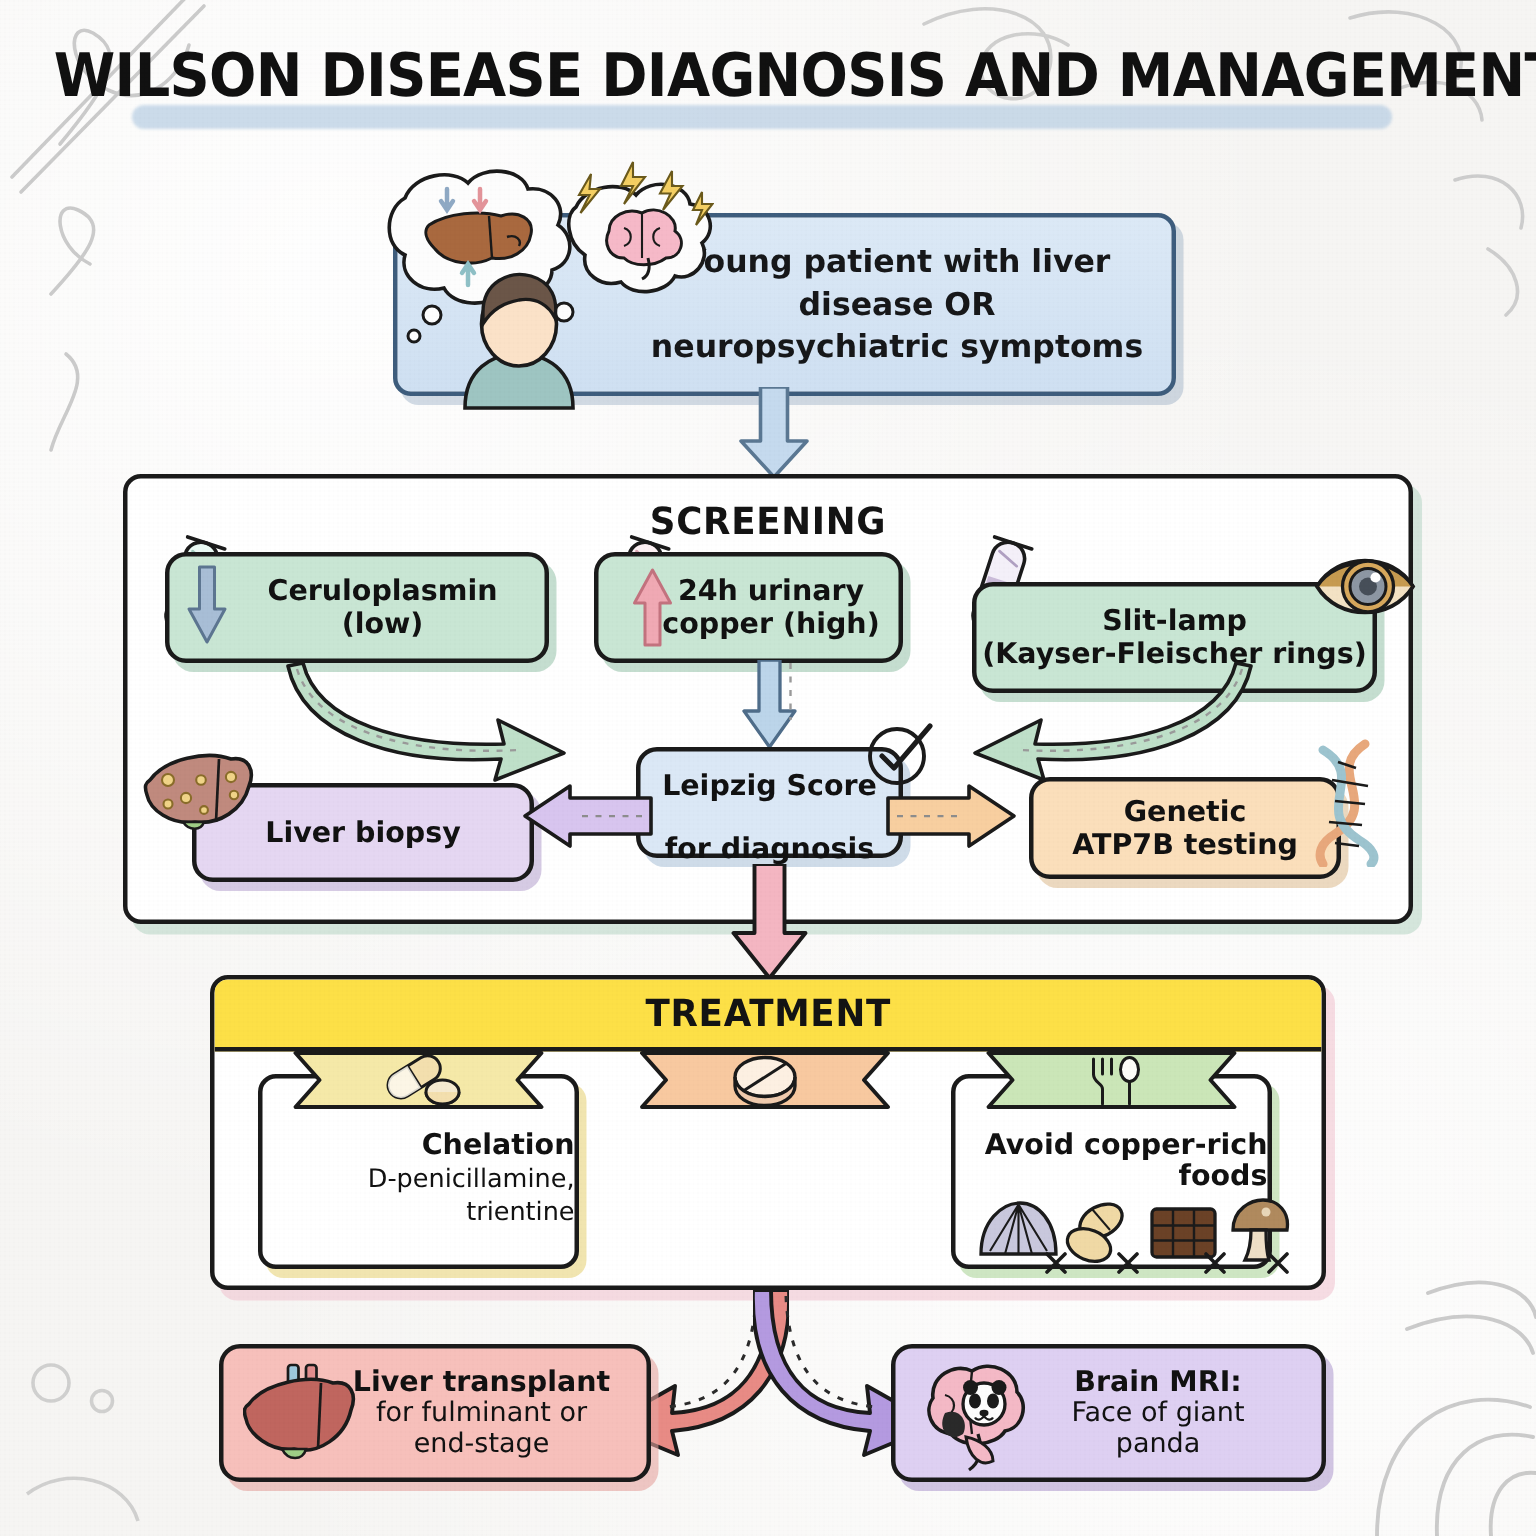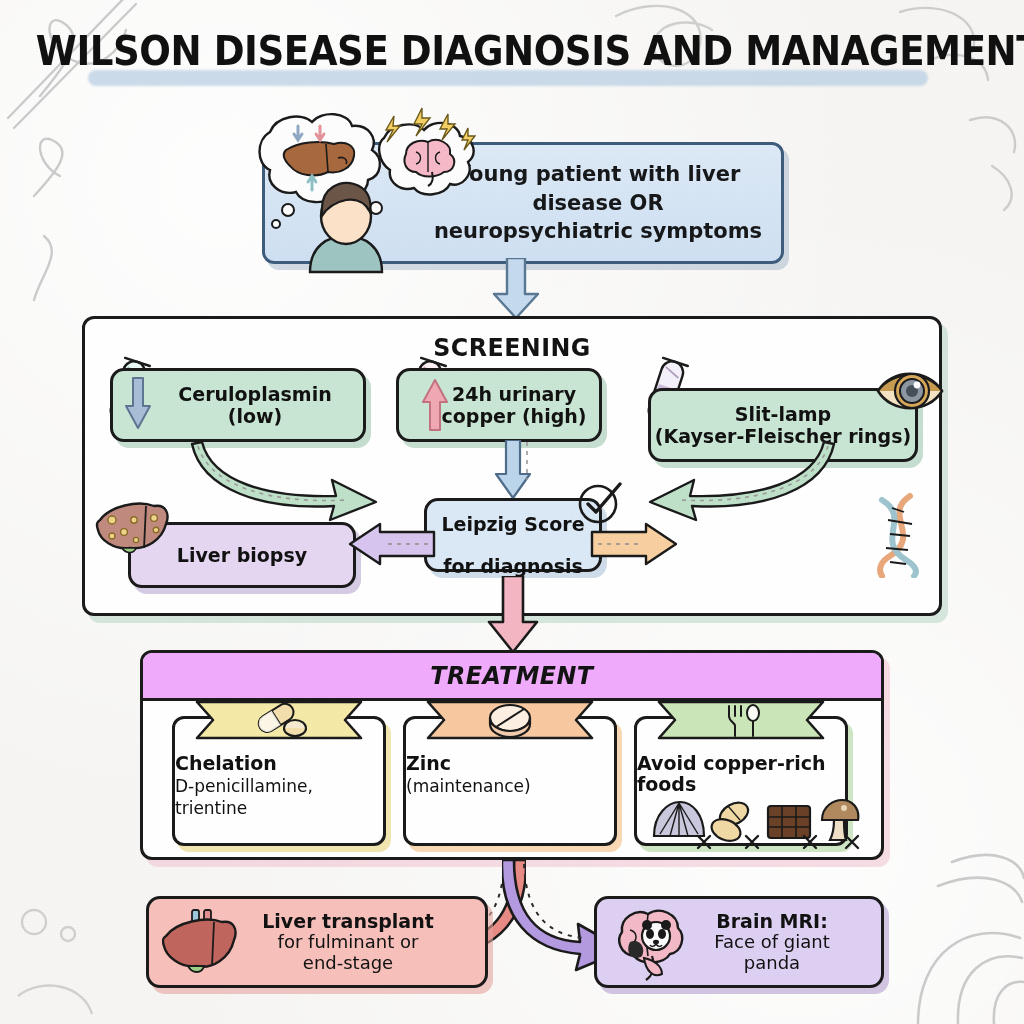--- a/index.html
+++ b/index.html
@@ -118,45 +118,45 @@
   
   #treatment-panel {
     position: absolute; left: 140px; top: 650px; width: 744px; height: 210px;
     background: #fff;
     border: 3px solid #1b1b1b; border-radius: 12px;
     box-shadow: 6px 7px 0 rgba(242,198,210,.6);
     overflow: hidden;
   }
   #treatment-header {
     position: absolute; left: 0; right: 0; top: 0; height: 48px;
-    background: #f0abfc; border-bottom: 3px solid #1b1b1b;
+    background: #fde047; border-bottom: 3px solid #1b1b1b;
     display: flex; align-items: center; justify-content: center;
-    font-size: 25px; font-weight: 700; letter-spacing: .5px; color: #141414; font-style: italic;
+    font-size: 25px; font-weight: 700; letter-spacing: .5px; color: #141414;
   }
   #treatment-header span { transform: scaleX(.95); }
 
   .tcard {
     position: absolute; top: 716px;
     width: 214px; height: 130px;
     background: #fff;
     border: 3px solid #1b1b1b; border-radius: 12px;
-    display: flex; flex-direction: column; align-items: flex-start;
+    display: flex; flex-direction: column; align-items: flex-end;
     padding-top: 34px; text-align: center; color: #121212;
   }
   #tcard-chelation { left: 172px; box-shadow: 5px 6px 0 rgba(236,220,150,.75); }
   #tcard-zinc      { left: 403px; box-shadow: 5px 6px 0 rgba(246,200,150,.7); }
   #tcard-avoid     { left: 634px; box-shadow: 5px 6px 0 rgba(190,222,175,.75); }
   .tcard .t1 { font-size: 19px; font-weight: 700; line-height: 1.12; }
   .tcard .t2 { font-size: 17px; font-weight: 400; line-height: 1.18; margin-top: 2px; }
 
   .banner { position: absolute; width: 168px; height: 40px; }
 
   
   #box-transplant {
-    left: 146px; top: 896px; width: 342px; height: 92px;
+    left: 146px; top: 896px; width: 288px; height: 92px;
     background: #f7c0bb;
     border: 3px solid #1b1b1b; border-radius: 14px;
     box-shadow: 5px 6px 0 rgba(230,165,160,.6);
     padding-left: 62px;
   }
   #box-mri {
     left: 594px; top: 896px; width: 290px; height: 92px;
     background: #ded0f2;
     border: 3px solid #1b1b1b; border-radius: 14px;
     box-shadow: 5px 6px 0 rgba(180,160,210,.6);
@@ -368,20 +368,26 @@
         <circle cx="64" cy="32" r="2.8"></circle>
       <circle cx="44" cy="42" r="2.6"></circle>
     </g>
     <path d="M30 50 C34 56, 42 56, 44 50 Z" fill="#9fce86" stroke="#1b1b1b" stroke-width="1.6"></path>
   </svg>
   <svg class="icon-abs" style="left:346px; top:522px; width:92px; height:44px;" viewBox="0 0 92 44">
     <path d="M88 10 L34 10 L34 2 L4 22 L34 42 L34 34 L88 34 Z" fill="#d8c5ef" stroke="#1b1b1b" stroke-width="2.4" stroke-linejoin="round"></path>
     <path d="M82 22 L40 22" stroke="#8d8d8d" stroke-width="1.5" stroke-dasharray="4 5" fill="none"></path>
   </svg>
 
+  <div class="box" id="box-genetic">
+    <div>
+      <div class="t1">Genetic</div>
+      <div class="t1">ATP7B testing</div>
+    </div>
+  </div>
   <svg class="icon-abs" style="left:588px; top:522px; width:92px; height:44px;" viewBox="0 0 92 44">
     <path d="M4 10 L58 10 L58 2 L88 22 L58 42 L58 34 L4 34 Z" fill="#f8cfa0" stroke="#1b1b1b" stroke-width="2.4" stroke-linejoin="round"></path>
     <path d="M10 22 L52 22" stroke="#8d8d8d" stroke-width="1.5" stroke-dasharray="4 5" fill="none"></path>
   </svg>
   <svg class="icon-abs" style="left:864px; top:492px; width:66px; height:86px;" viewBox="0 0 66 86">
     <path d="M46 4 C18 22, 58 44, 26 64 C16 70, 14 78, 18 84" fill="none" stroke="#e8a87c" stroke-width="6" stroke-linecap="round"></path>
     <path d="M18 8 C48 26, 10 48, 42 68 C52 74, 54 80, 50 84" fill="none" stroke="#9dc4cf" stroke-width="6" stroke-linecap="round"></path>
     <g stroke="#1b1b1b" stroke-width="1.8">
       <path d="M28 16 L40 20"></path>
         <path d="M24 28 L48 32"></path>
@@ -412,24 +418,20 @@
       <g transform="rotate(-32 80 18)">
         <rect x="62" y="10" width="38" height="17" rx="8.5" fill="#f3dfae" stroke="#1b1b1b" stroke-width="2"></rect>
         <path d="M81 10 L81 27" stroke="#1b1b1b" stroke-width="2"></path>
         <path d="M62 18.5 A8.5 8.5 0 0 1 70.5 10 L81 10 L81 27 L70.5 27 A8.5 8.5 0 0 1 62 18.5 Z" fill="#fdfaf0" opacity=".85" stroke="none"></path>
       </g>
       <ellipse cx="100" cy="28" rx="11" ry="8" fill="#f5ead0" stroke="#1b1b1b" stroke-width="2"></ellipse>
       <path d="M89 28 A11 8 0 0 0 111 28" fill="#f3dfae" stroke="#1b1b1b" stroke-width="2"></path>
     </g>
   </svg>
 
-  <div class="tcard" id="tcard-zinc">
-    <div class="t1">Zinc</div>
-    <div class="t2">(maintenance)</div>
-  </div>
   <svg class="banner" style="left:426px; top:700px;" viewBox="0 0 168 40">
     <path d="M2 2 L166 2 L150 20 L166 38 L2 38 L18 20 Z" fill="#f8c9a0" stroke="#1b1b1b" stroke-width="2.6" stroke-linejoin="round"></path>
     <g>
       <ellipse cx="84" cy="18" rx="20" ry="13" fill="#fdf0e2" stroke="#1b1b1b" stroke-width="2.2"></ellipse>
       <path d="M64 18 A20 13 0 0 0 104 18 L104 24 A20 13 0 0 1 64 24 Z" fill="#f0cbae" stroke="#1b1b1b" stroke-width="2.2"></path>
       <path d="M70 27 L98 9" stroke="#1b1b1b" stroke-width="2"></path>
     </g>
   </svg>
 
   <div class="tcard" id="tcard-avoid">

